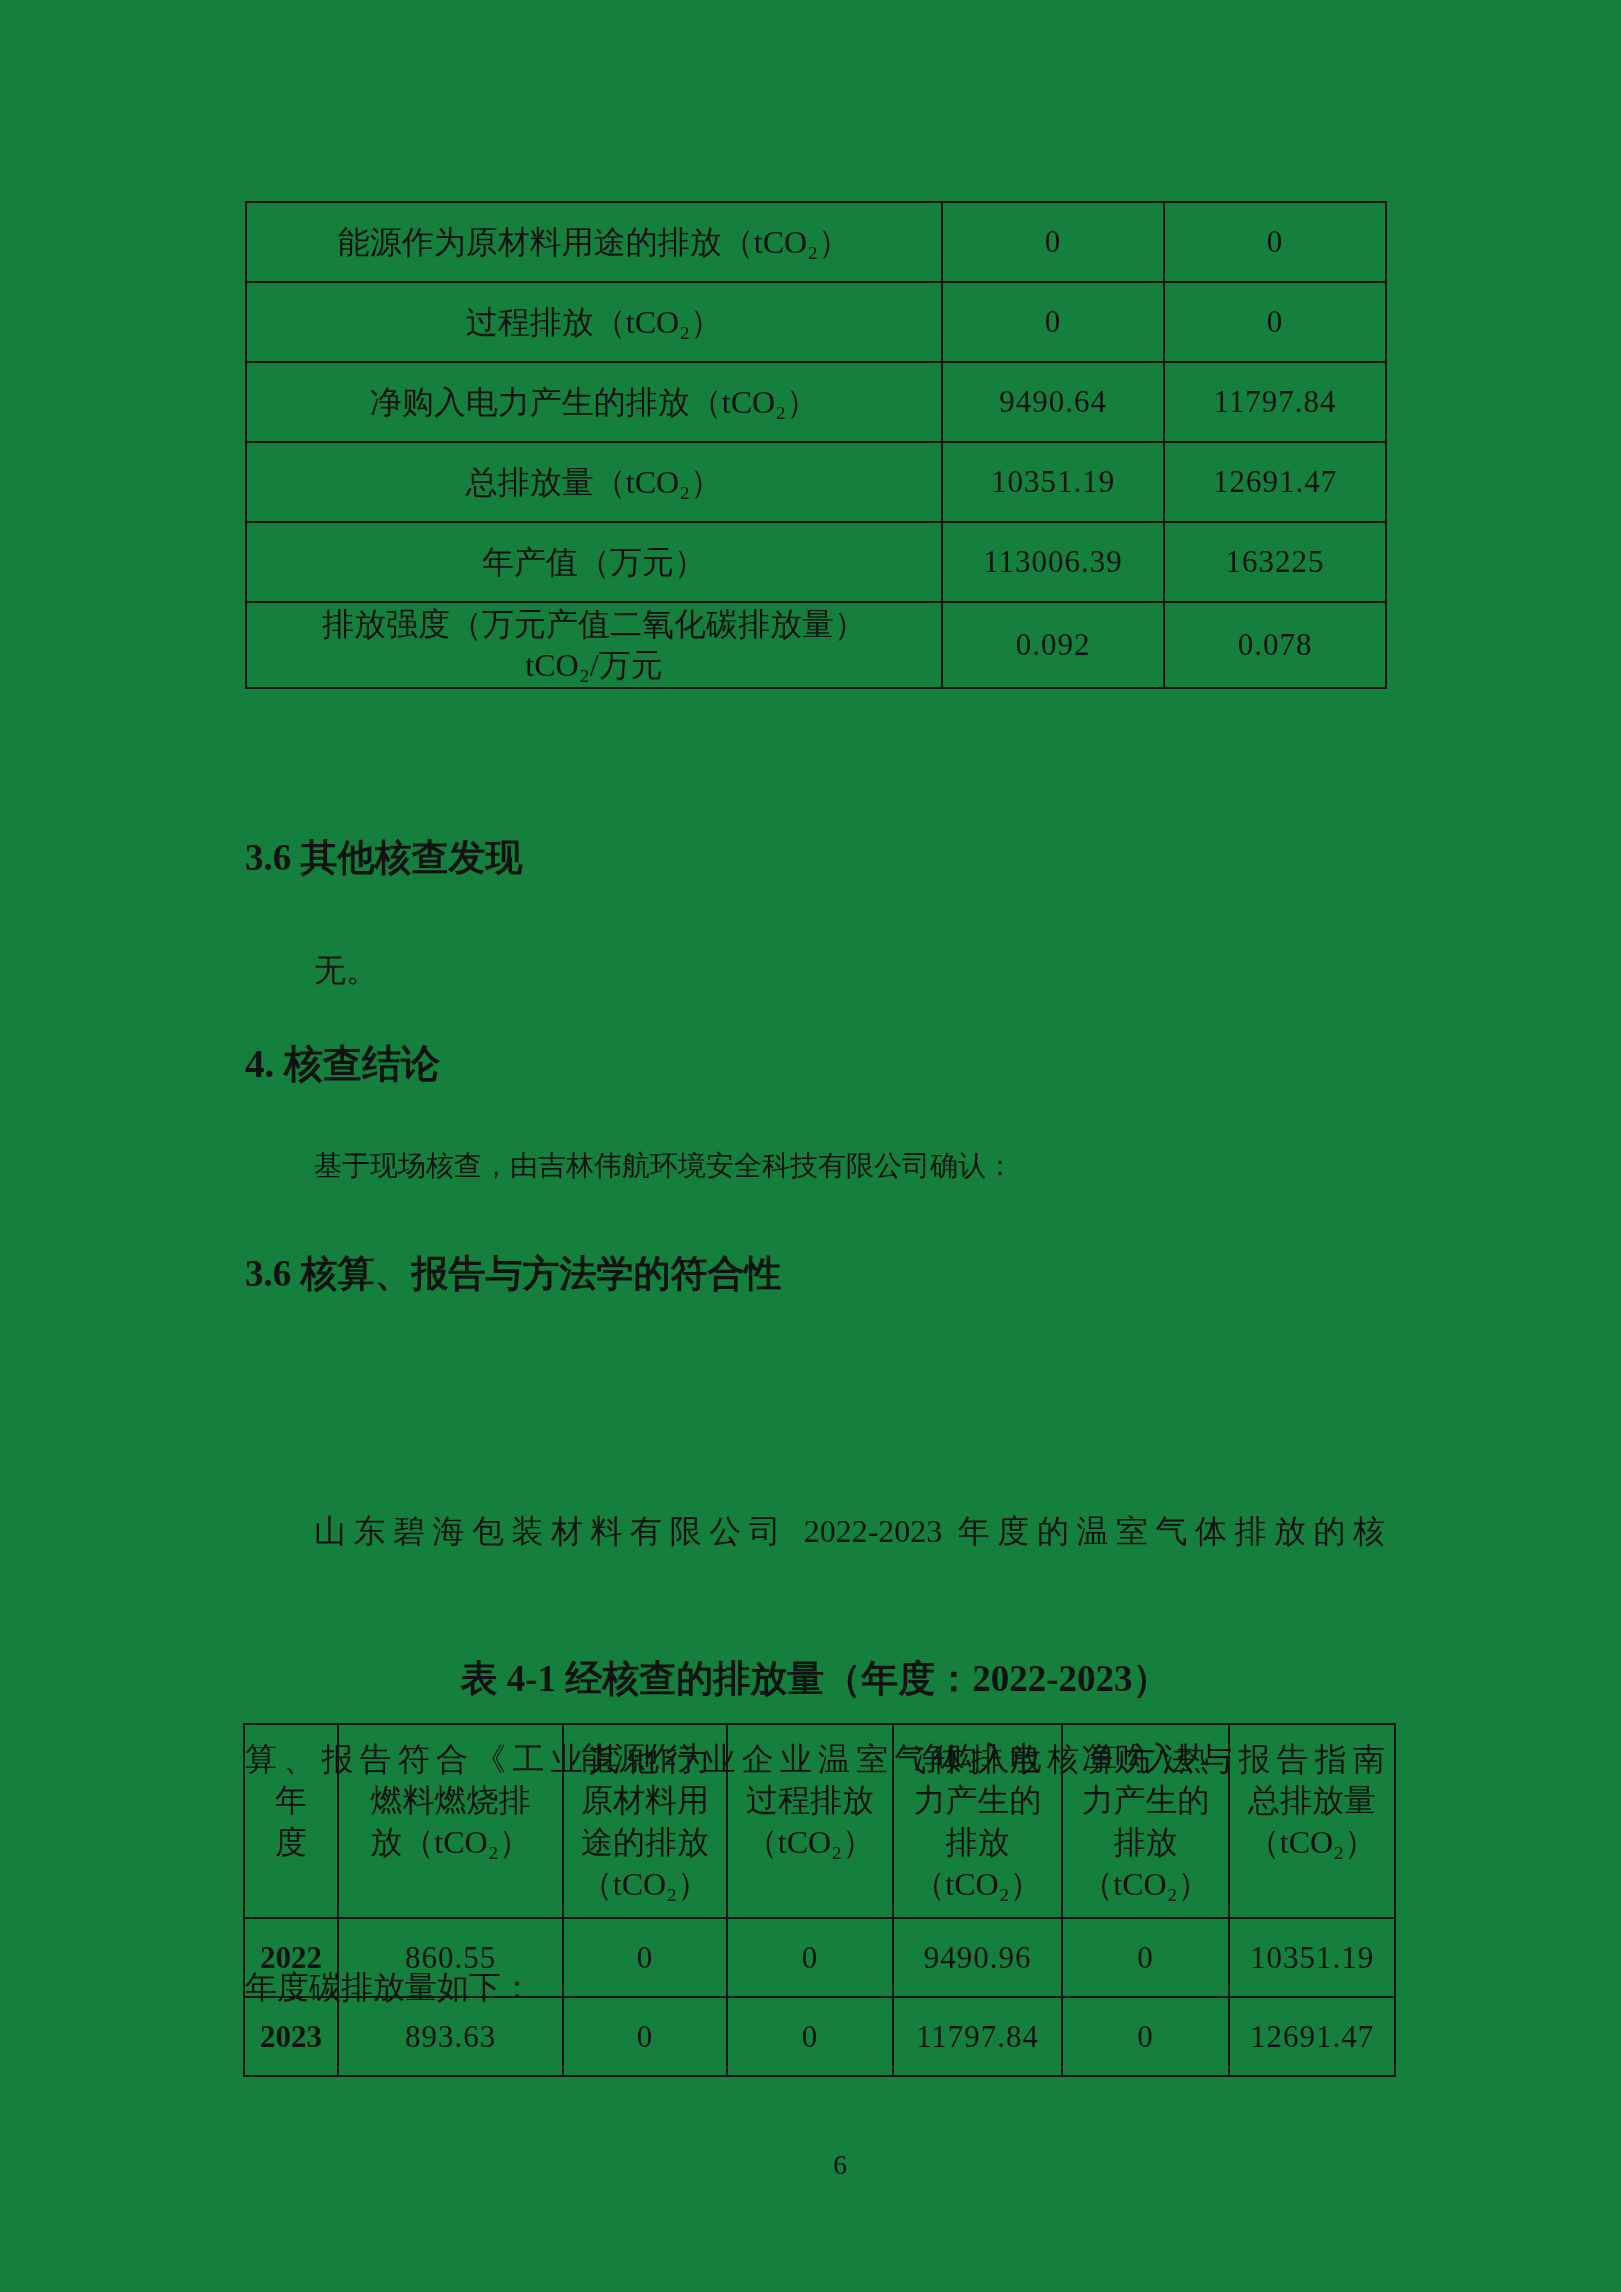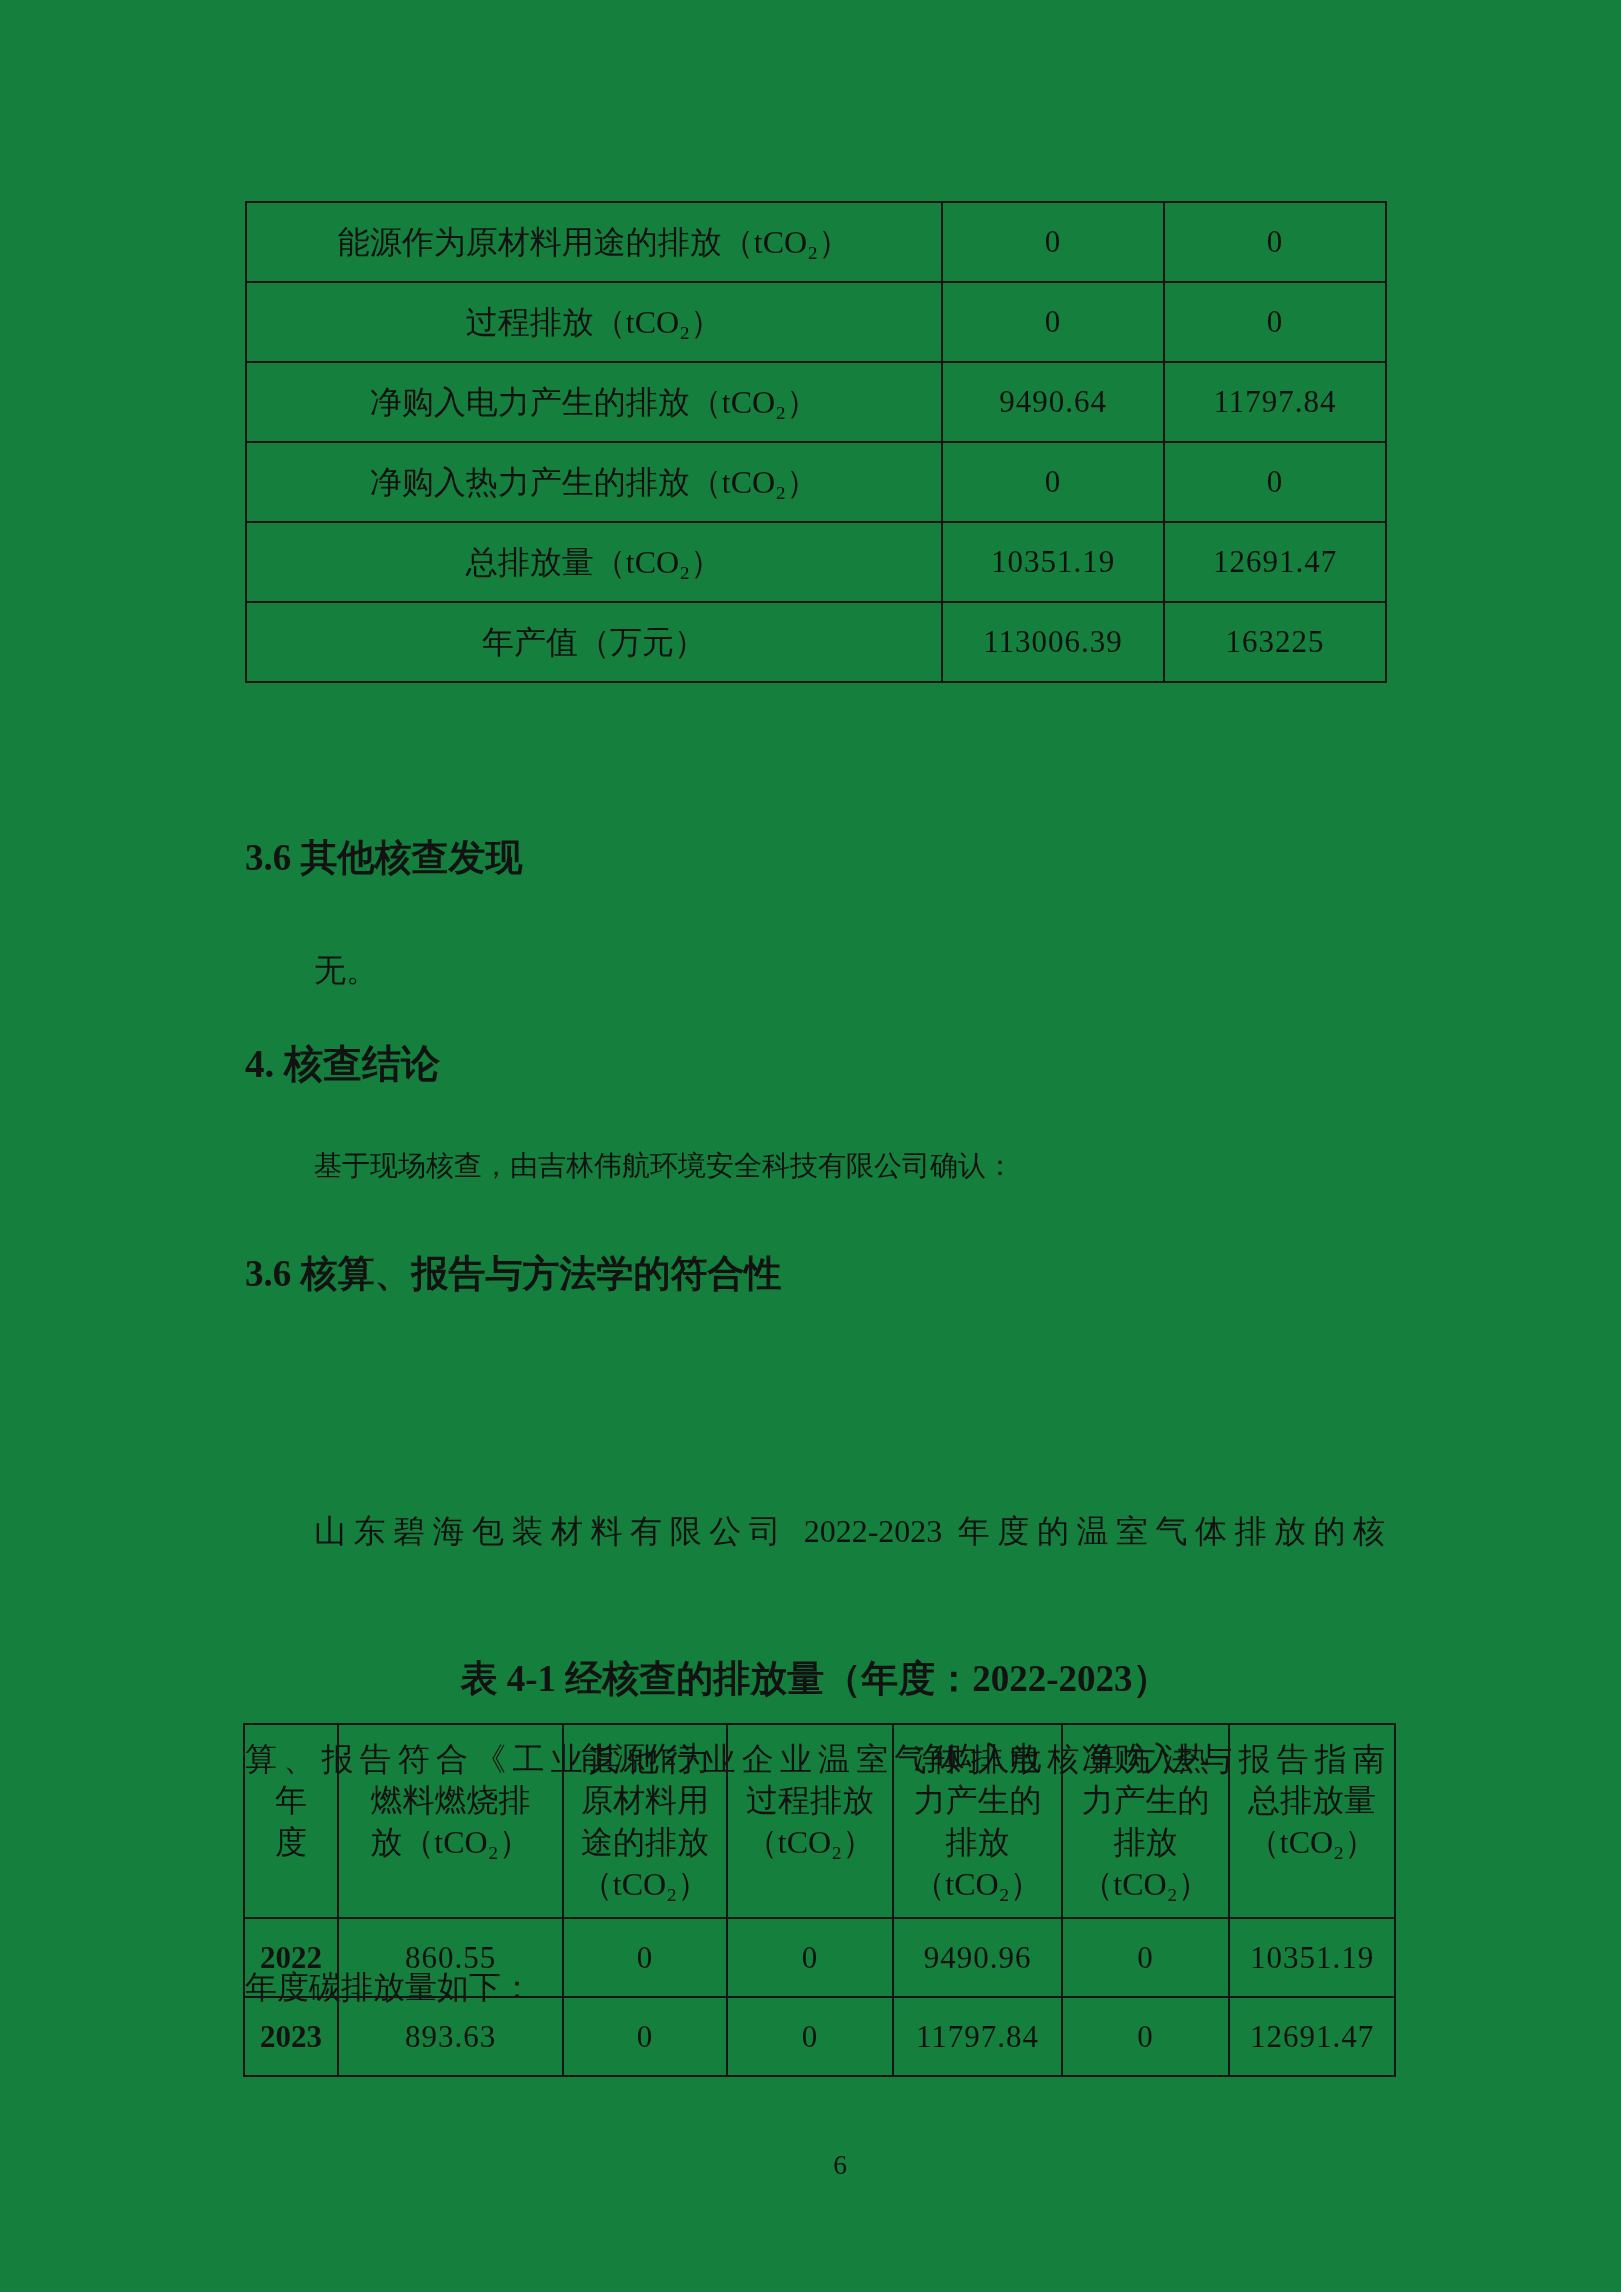--- a/index.html
+++ b/index.html
@@ -66,33 +66,34 @@
         <td class="lbl">过程排放（tCO₂）</td>
         <td class="val">0</td>
         <td class="val">0</td>
       </tr>
       <tr>
         <td class="lbl">净购入电力产生的排放（tCO₂）</td>
         <td class="val">9490.64</td>
         <td class="val">11797.84</td>
       </tr>
       <tr>
-        <td class="lbl">净购入热力产生的排放（tCO₂）</td>
-        <td class="val">0</td>
-        <td class="val">0</td>
-      </tr>
-      <tr>
         <td class="lbl">总排放量（tCO₂）</td>
         <td class="val">10351.19</td>
         <td class="val">12691.47</td>
       </tr>
       <tr>
         <td class="lbl">年产值（万元）</td>
         <td class="val">113006.39</td>
         <td class="val">163225</td>
+      </tr>
+      <tr class="row-last">
+        <td class="lbl">排放强度（万元产值二氧化碳排放量）
+tCO₂/万元</td>
+        <td class="val">0.092</td>
+        <td class="val">0.078</td>
       </tr>
     </tbody>
   </table>
 
   <div class="abs h36">3.6 其他核查发现</div>
   <div class="abs p-wu">无。</div>
 
   <div class="abs h4">4. 核查结论</div>
   <div class="abs p-confirm">基于现场核查，由吉林伟航环境安全科技有限公司确认：</div>
 

